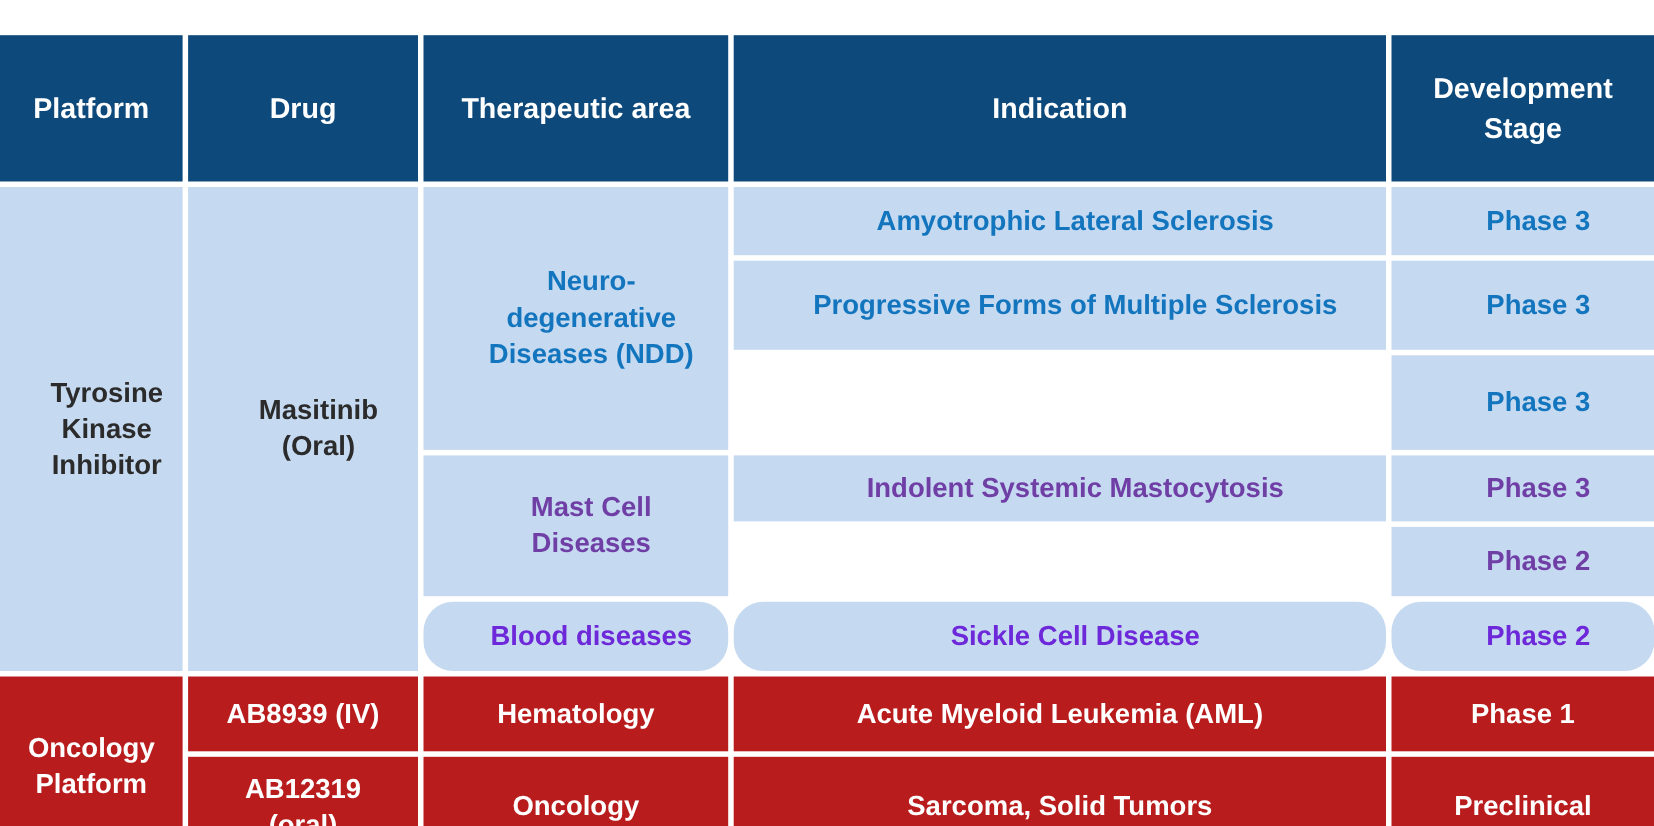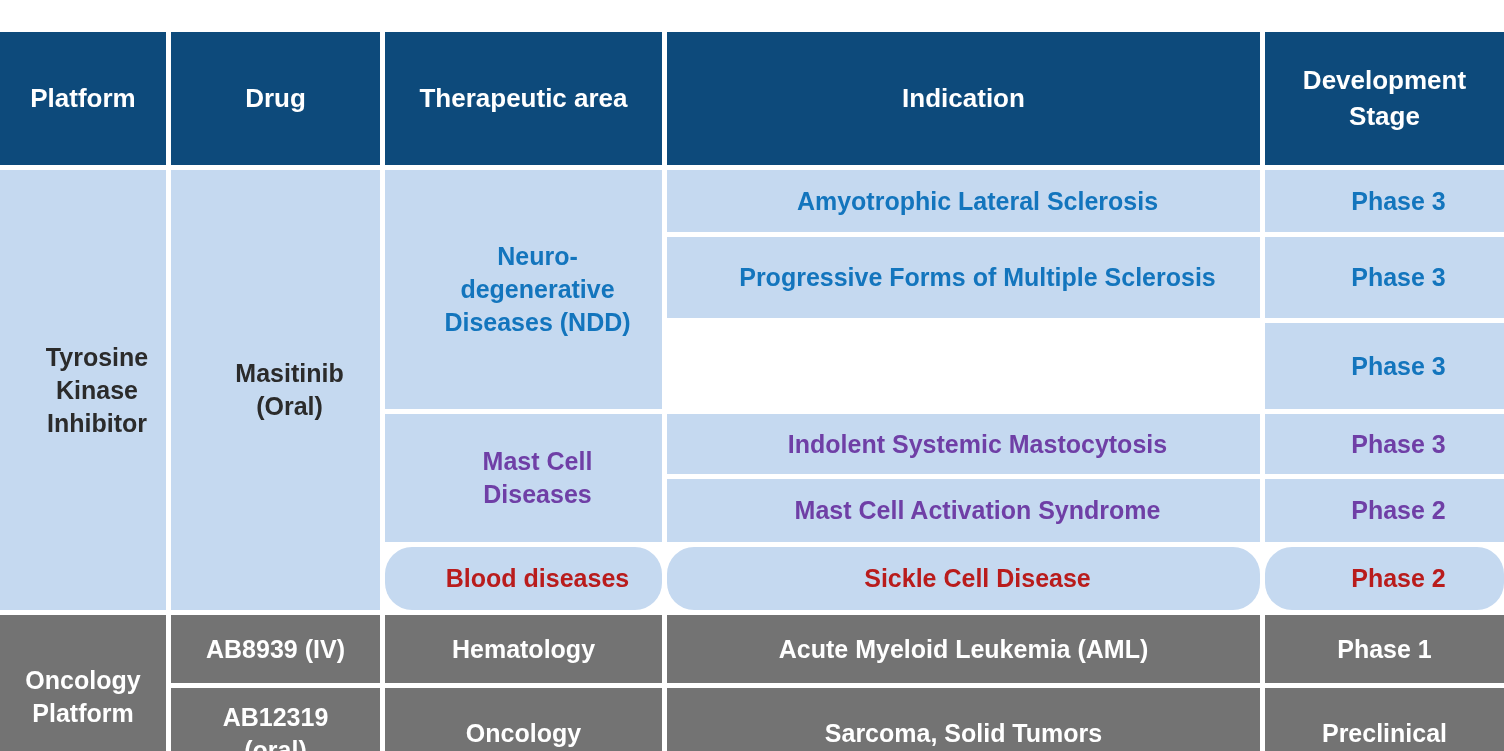--- a/index.html
+++ b/index.html
@@ -23,24 +23,24 @@
     justify-content: center;
     text-align: center;
     white-space: pre-line;
     font-size: 25px;
     line-height: 1.32;
     padding: 2px 8px;
     box-sizing: border-box;
   }
   .hdr { background: #0d4a7b; color: #ffffff; font-size: 26px; line-height: 1.35; }
   .lb  { background: #c5d9f0; padding-left: 36px; }
-  .pp  { background: #737373; color: #ffffff; }
+  .pp  { background: #b91c1c; color: #ffffff; }
   .tb  { color: #1375bd; }
   .tp  { color: #6f3fa6; }
-  .tr  { color: #b91c1c; border-radius: 27px; }
+  .tr  { color: #6d28d9; border-radius: 27px; }
   .td  { color: #2b2b2b; }
 </style>
 </head>
 <body>
 
 <div class="pipeline">
 
   <div class="cell hdr" style="grid-area:1/1/2/2">Platform</div>
   <div class="cell hdr" style="grid-area:1/2/2/3">Drug</div>
   <div class="cell hdr" style="grid-area:1/3/2/4">Therapeutic area</div>
@@ -57,21 +57,20 @@
   <div class="cell lb tp" style="grid-area:5/3/7/4">Mast Cell
 Diseases</div>
   <div class="cell lb tb" style="grid-area:2/3/5/4">Neuro-
 degenerative
 Diseases (NDD)</div>
   <div class="cell lb tr" style="grid-area:7/3/8/4">Blood diseases</div>
 
   <div class="cell lb tb" style="grid-area:2/4/3/5">Amyotrophic Lateral Sclerosis</div>
   <div class="cell lb tb" style="grid-area:3/4/4/5">Progressive Forms of Multiple Sclerosis</div>
   <div class="cell lb tp" style="grid-area:5/4/6/5">Indolent Systemic Mastocytosis</div>
-  <div class="cell lb tp" style="grid-area:6/4/7/5">Mast Cell Activation Syndrome</div>
   <div class="cell lb tr" style="grid-area:7/4/8/5">Sickle Cell Disease</div>
 
   <div class="cell lb tb" style="grid-area:2/5/3/6">Phase 3</div>
   <div class="cell lb tb" style="grid-area:3/5/4/6">Phase 3</div>
   <div class="cell lb tb" style="grid-area:4/5/5/6">Phase 3</div>
   <div class="cell lb tp" style="grid-area:5/5/6/6">Phase 3</div>
   <div class="cell lb tp" style="grid-area:6/5/7/6">Phase 2</div>
   <div class="cell lb tr" style="grid-area:7/5/8/6">Phase 2</div>
 
   <div class="cell pp" style="grid-area:8/1/10/2">Oncology

